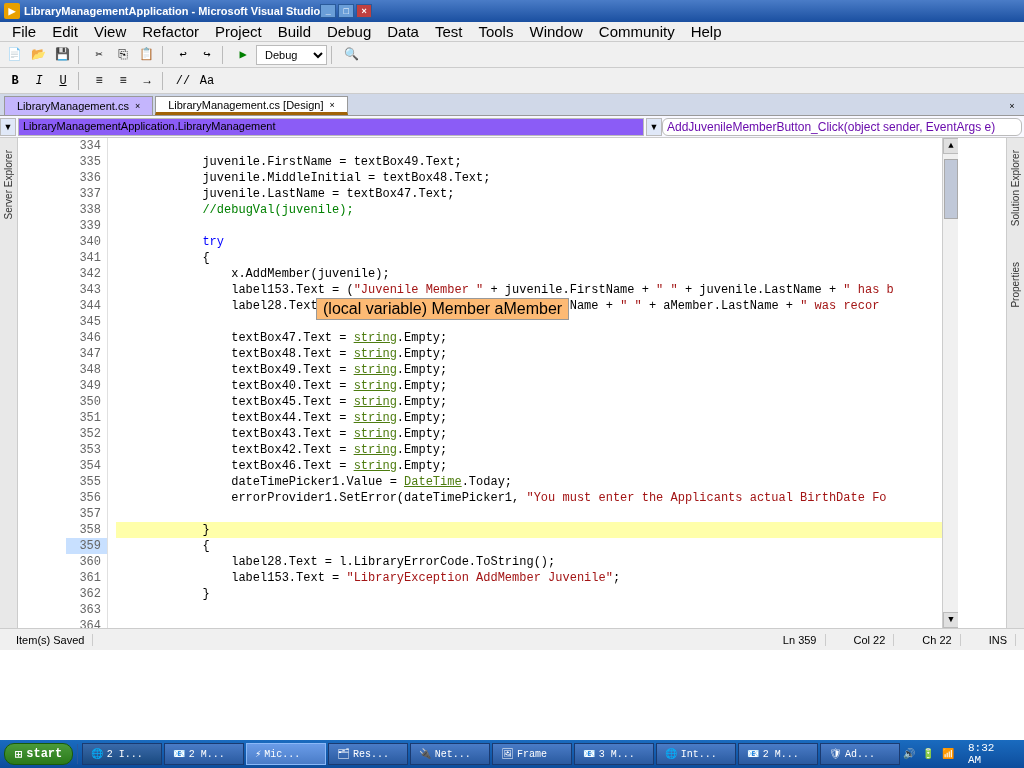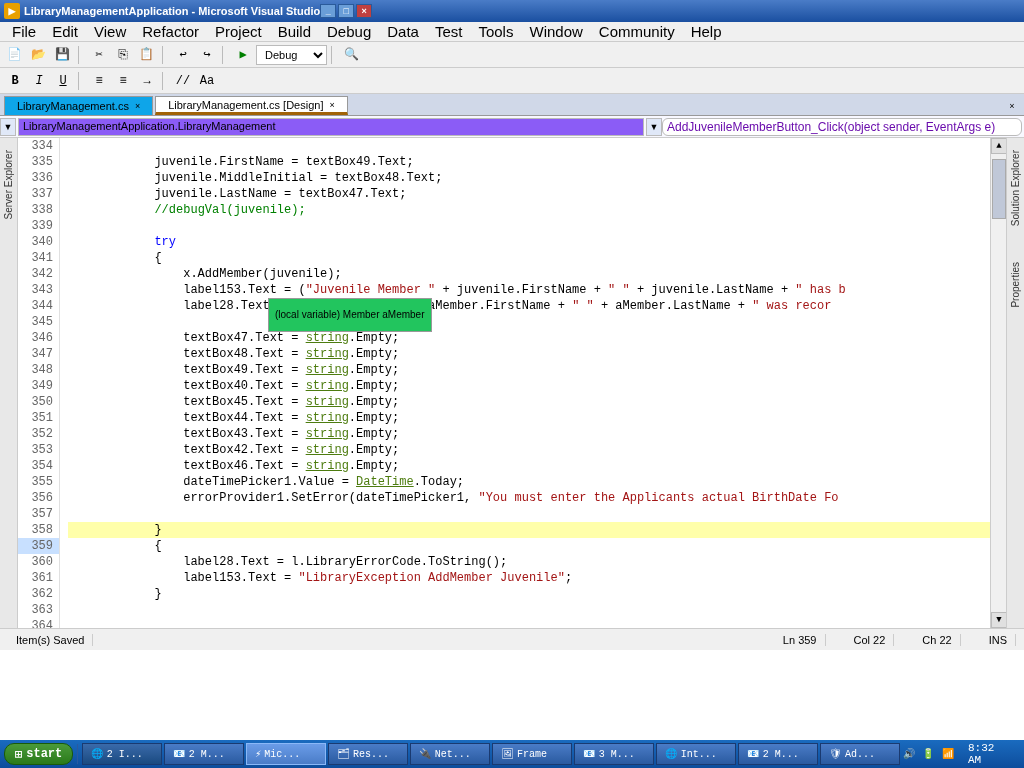--- a/index.html
+++ b/index.html
@@ -67,21 +67,21 @@
       align-items: flex-end;
       padding: 0 4px;
       border-bottom: 1px solid #999;
     }
     .tab {
       padding: 2px 12px;
       font-family: Arial, sans-serif;
       font-size: 11px;
       border: 1px solid #999;
       border-bottom: none;
-      background: #0ea5e9;
+      background: #c4b5fd;
       cursor: pointer;
       margin-right: 2px;
       height: 19px;
       display: flex;
       align-items: center;
     }
     .tab.active { background: white; border-bottom: 3px solid #a16207; }
     .tab-close { margin-left: 6px; font-size: 9px; cursor: pointer; }
 
     
@@ -112,20 +112,21 @@
       padding: 1px 4px;
       height: 18px;
       font-size: 11px;
       color: #333;
     }
 
     
     #main {
       display: flex;
       height: calc(768px - 22px - 20px - 26px - 26px - 22px - 22px - 28px - 28px);
+      gap: 48px;
       
     }
 
     
     #left-sidebar {
       width: 18px;
       background: #e8e8e8;
       border-right: 1px solid #ccc;
       display: flex;
       flex-direction: column;
@@ -205,24 +206,24 @@
       border-left: 1px solid #ccc;
       display: flex;
       flex-direction: column;
       align-items: center;
       padding-top: 4px;
     }
 
     
     .tooltip-box {
       position: absolute;
-      background: #22c55e;
+      background: #fdba74;
       border: 1px solid #999;
-      padding: 8px 6px;
-      font-size: 10px;
+      padding: 2px 6px;
+      font-size: 16px;
       font-family: Arial, sans-serif;
       z-index: 100;
       top: 202px;
       left: 380px;
       white-space: nowrap;
     }
 
     
     #statusbar {
       background: #f0f0f0;

